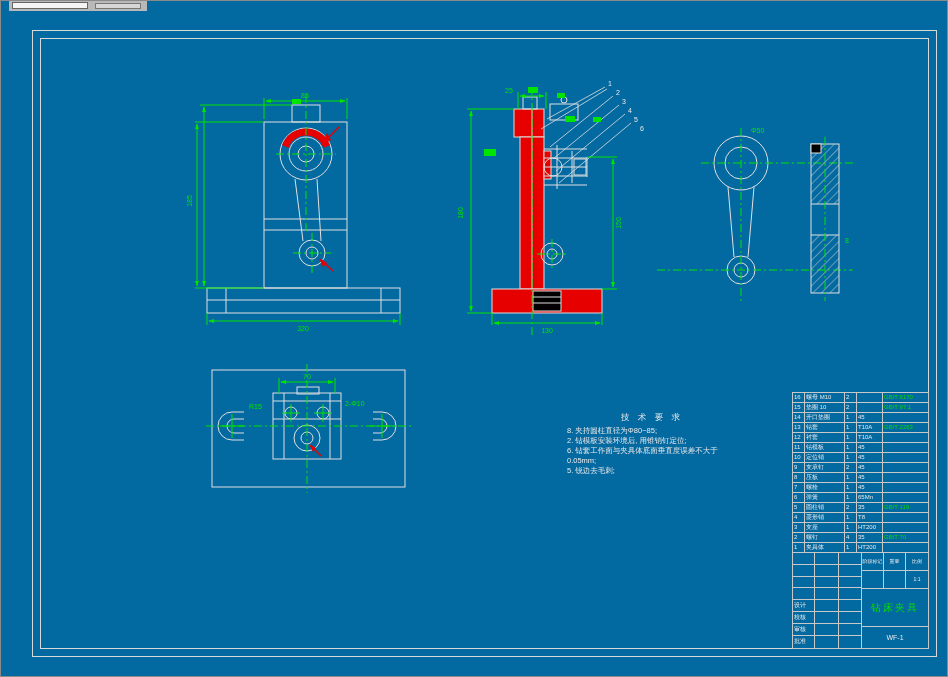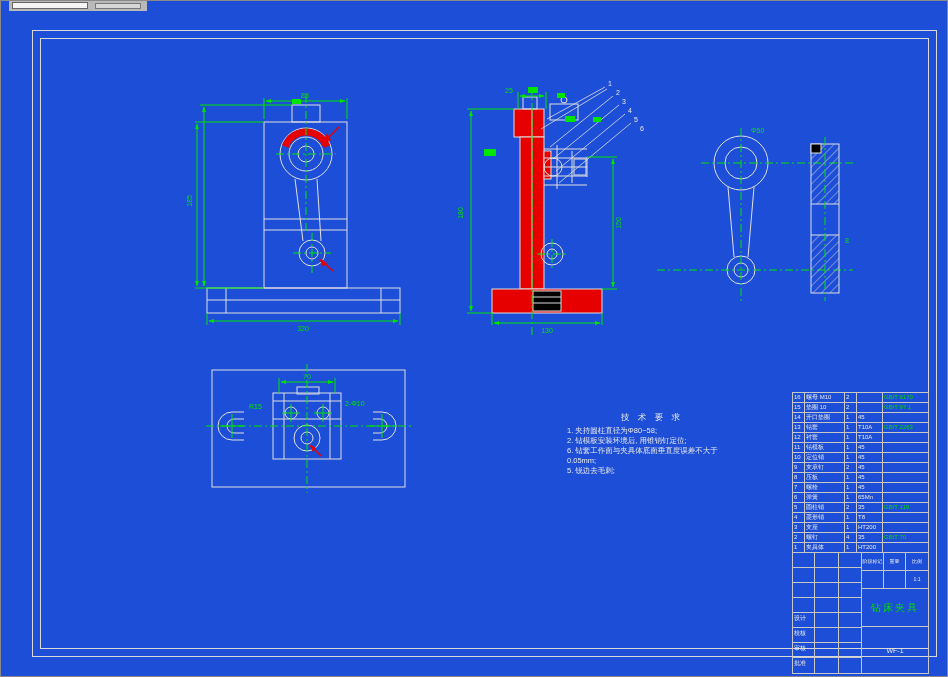--- a/index.html
+++ b/index.html
@@ -1,16 +1,16 @@
 <!DOCTYPE html>
 <html><head>
 <meta charset="utf-8">
 <style>
   html,body{margin:0;padding:0;background:#000;}
-  .stage{position:relative;width:948px;height:677px;background:#1d4ed8;overflow:hidden;
+  .stage{position:relative;width:948px;height:677px;background:#0369a1;overflow:hidden;
          font-family:"Liberation Sans",sans-serif;border:1px solid #8a8a8a;box-sizing:border-box;}
   
   .app-strip{position:absolute;left:8px;top:0;width:138px;height:10px;background:#b9b9b9;}
   .app-strip-inner{position:absolute;left:3px;top:1px;width:76px;height:7px;background:#f5f5f5;border:1px solid #666;box-sizing:border-box;}
   .app-strip-btn{position:absolute;left:86px;top:2px;width:46px;height:6px;background:#d6d6d6;border:1px solid #777;box-sizing:border-box;}
   
   .frame-outer{position:absolute;left:31px;top:29px;width:905px;height:627px;border:1px solid #d9d9d9;box-sizing:border-box;}
   .frame-inner{position:absolute;left:39px;top:37px;width:889px;height:611px;border:1px solid #d9d9d9;box-sizing:border-box;}
   svg.draw{position:absolute;left:0;top:0;}
   .gt{fill:#00e500;font-size:7px;font-family:"Liberation Sans",sans-serif;}
@@ -18,21 +18,21 @@
   
   .tech{position:absolute;left:566px;top:411px;width:170px;color:#e8e8e8;font-size:7.5px;line-height:10px;}
   .tech-title{text-align:center;letter-spacing:3px;margin-bottom:4px;font-size:8.5px;}
   
   .tb{position:absolute;left:791px;top:391px;width:137px;height:257px;color:#e8e8e8;}
   .bom{position:absolute;left:0;top:0;width:137px;border:1px solid #c8c8c8;border-bottom:none;box-sizing:border-box;}
   .bom-row{display:grid;grid-template-columns:12px 40px 12px 26px 1fr;height:10px;border-bottom:1px solid #c8c8c8;box-sizing:border-box;}
   .bc{border-right:1px solid #c8c8c8;font-size:6px;line-height:9px;color:#e8e8e8;overflow:hidden;white-space:nowrap;padding-left:1px;box-sizing:border-box;}
   .bc:last-child{border-right:none;}
   .note{color:#00dd00;}
-  .ta{position:absolute;left:0;top:160px;width:137px;height:122px;border:1px solid #c8c8c8;box-sizing:border-box;display:flex;}
+  .ta{position:absolute;left:0;top:160px;width:137px;height:97px;border:1px solid #c8c8c8;box-sizing:border-box;display:flex;}
   .ta-left{width:70px;border-right:1px solid #c8c8c8;box-sizing:border-box;display:grid;grid-template-rows:repeat(8,1fr);}
   .ta-lrow{display:grid;grid-template-columns:22px 24px 1fr;border-bottom:1px solid #c8c8c8;box-sizing:border-box;}
   .ta-lrow:last-child{border-bottom:none;}
   .ta-lcell{border-right:1px solid #c8c8c8;font-size:6px;line-height:11px;overflow:hidden;white-space:nowrap;padding-left:1px;box-sizing:border-box;}
   .ta-lcell:last-child{border-right:none;}
   .ta-right{width:67px;display:flex;flex-direction:column;}
   .ta-top{height:36px;border-bottom:1px solid #c8c8c8;box-sizing:border-box;display:grid;grid-template-columns:1fr 1fr 1fr;grid-template-rows:1fr 1fr;}
   .ta-tcell{border-right:1px solid #c8c8c8;border-bottom:1px solid #c8c8c8;font-size:5px;line-height:16px;text-align:center;overflow:hidden;white-space:nowrap;box-sizing:border-box;}
   .ta-tcell:nth-child(3n){border-right:none;}
   .ta-tcell:nth-child(n+4){border-bottom:none;}
@@ -249,21 +249,21 @@
         <polygon points="308,443 315,447 312,451" fill="#e60000"></polygon>
       </g>
       <text x="306" y="378" class="gt" text-anchor="middle">70</text>
       <text x="248" y="408" class="gt">R15</text>
       <text x="344" y="405" class="gt">2-Φ10</text>
     </g>
   </svg>
 
   <div class="tech">
     <div class="tech-title">技 术 要 求</div>
-    <div>1. 夹持圆柱直径为Φ80~58;</div>
+    <div>8. 夹持圆柱直径为Φ80~85;</div>
     <div>2. 钻模板安装环境后, 用锥销钉定位;</div>
     <div>6. 钻套工作面与夹具体底面垂直度误差不大于</div>
     <div>   0.05mm;</div>
     <div>5. 锐边去毛刺;</div>
   </div>
 
   <div class="tb">
     <div class="bom">
 
         <div class="bom-row">

